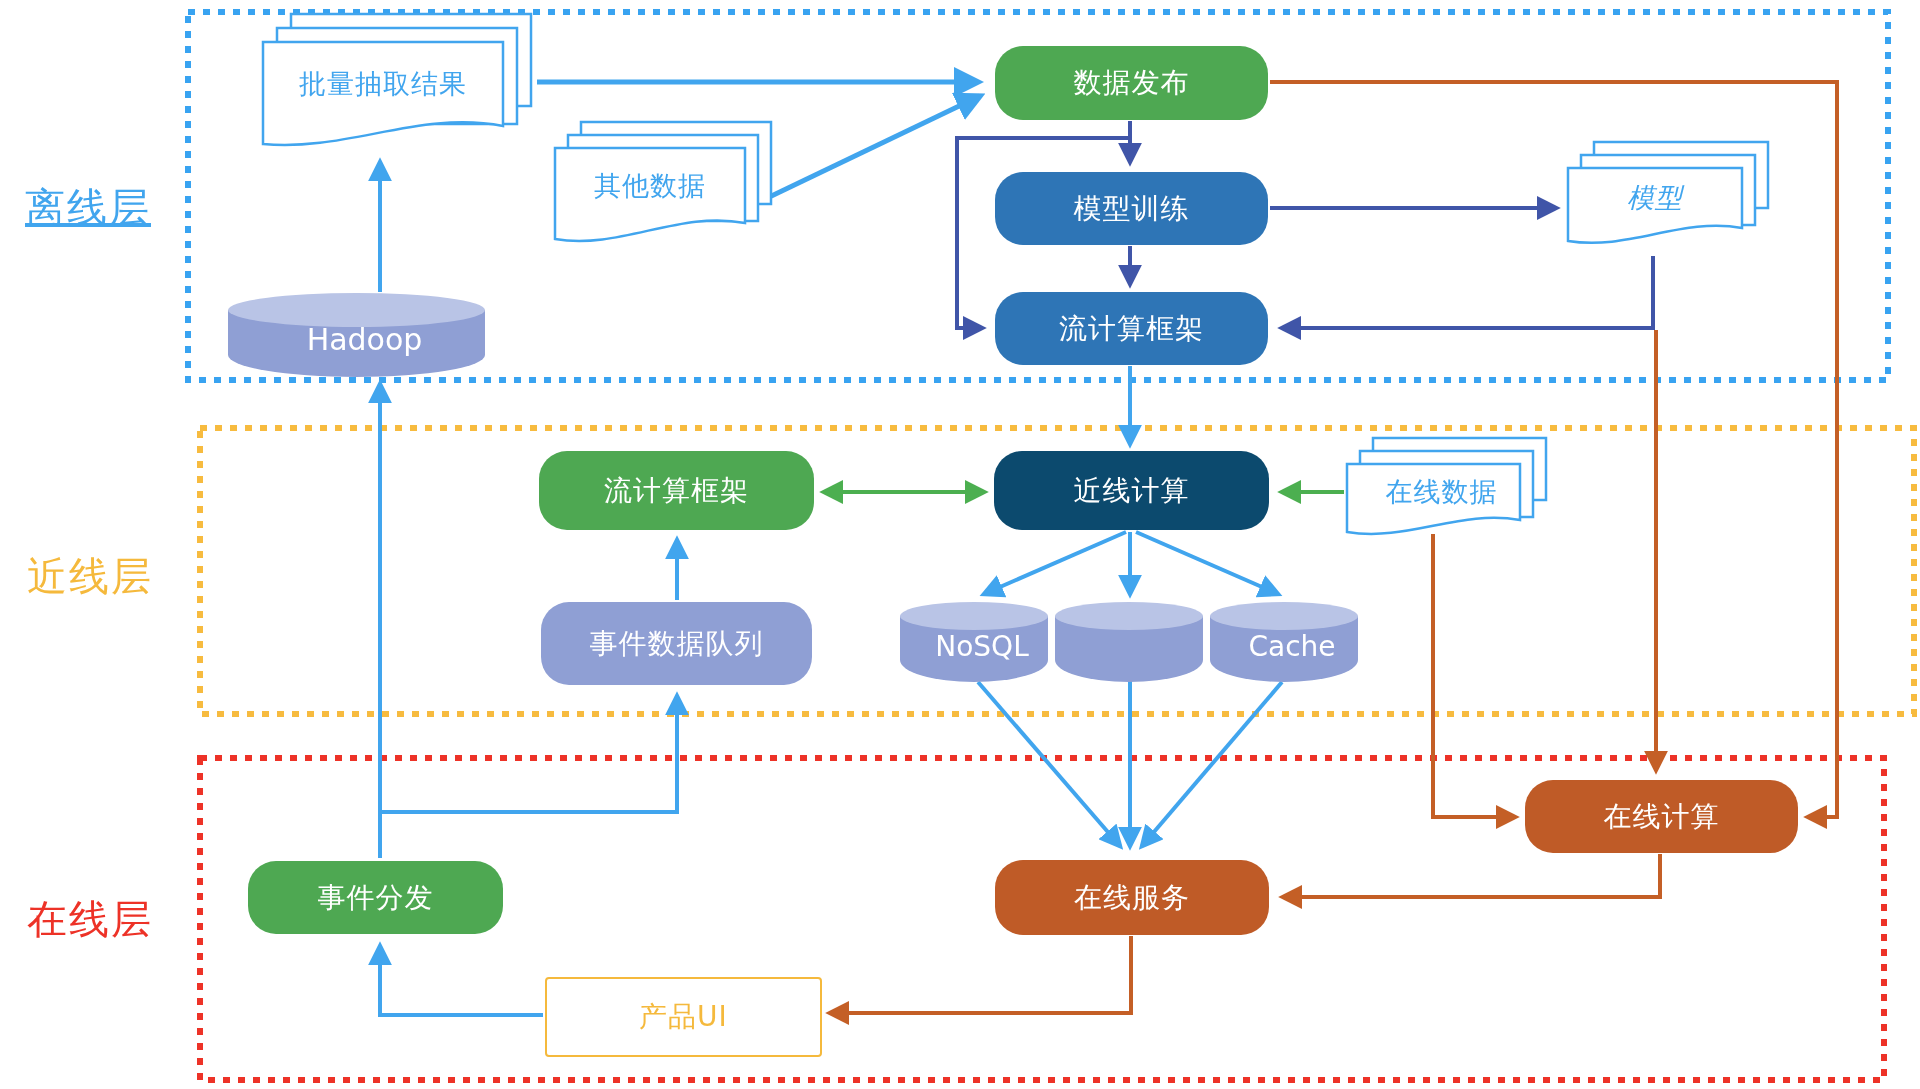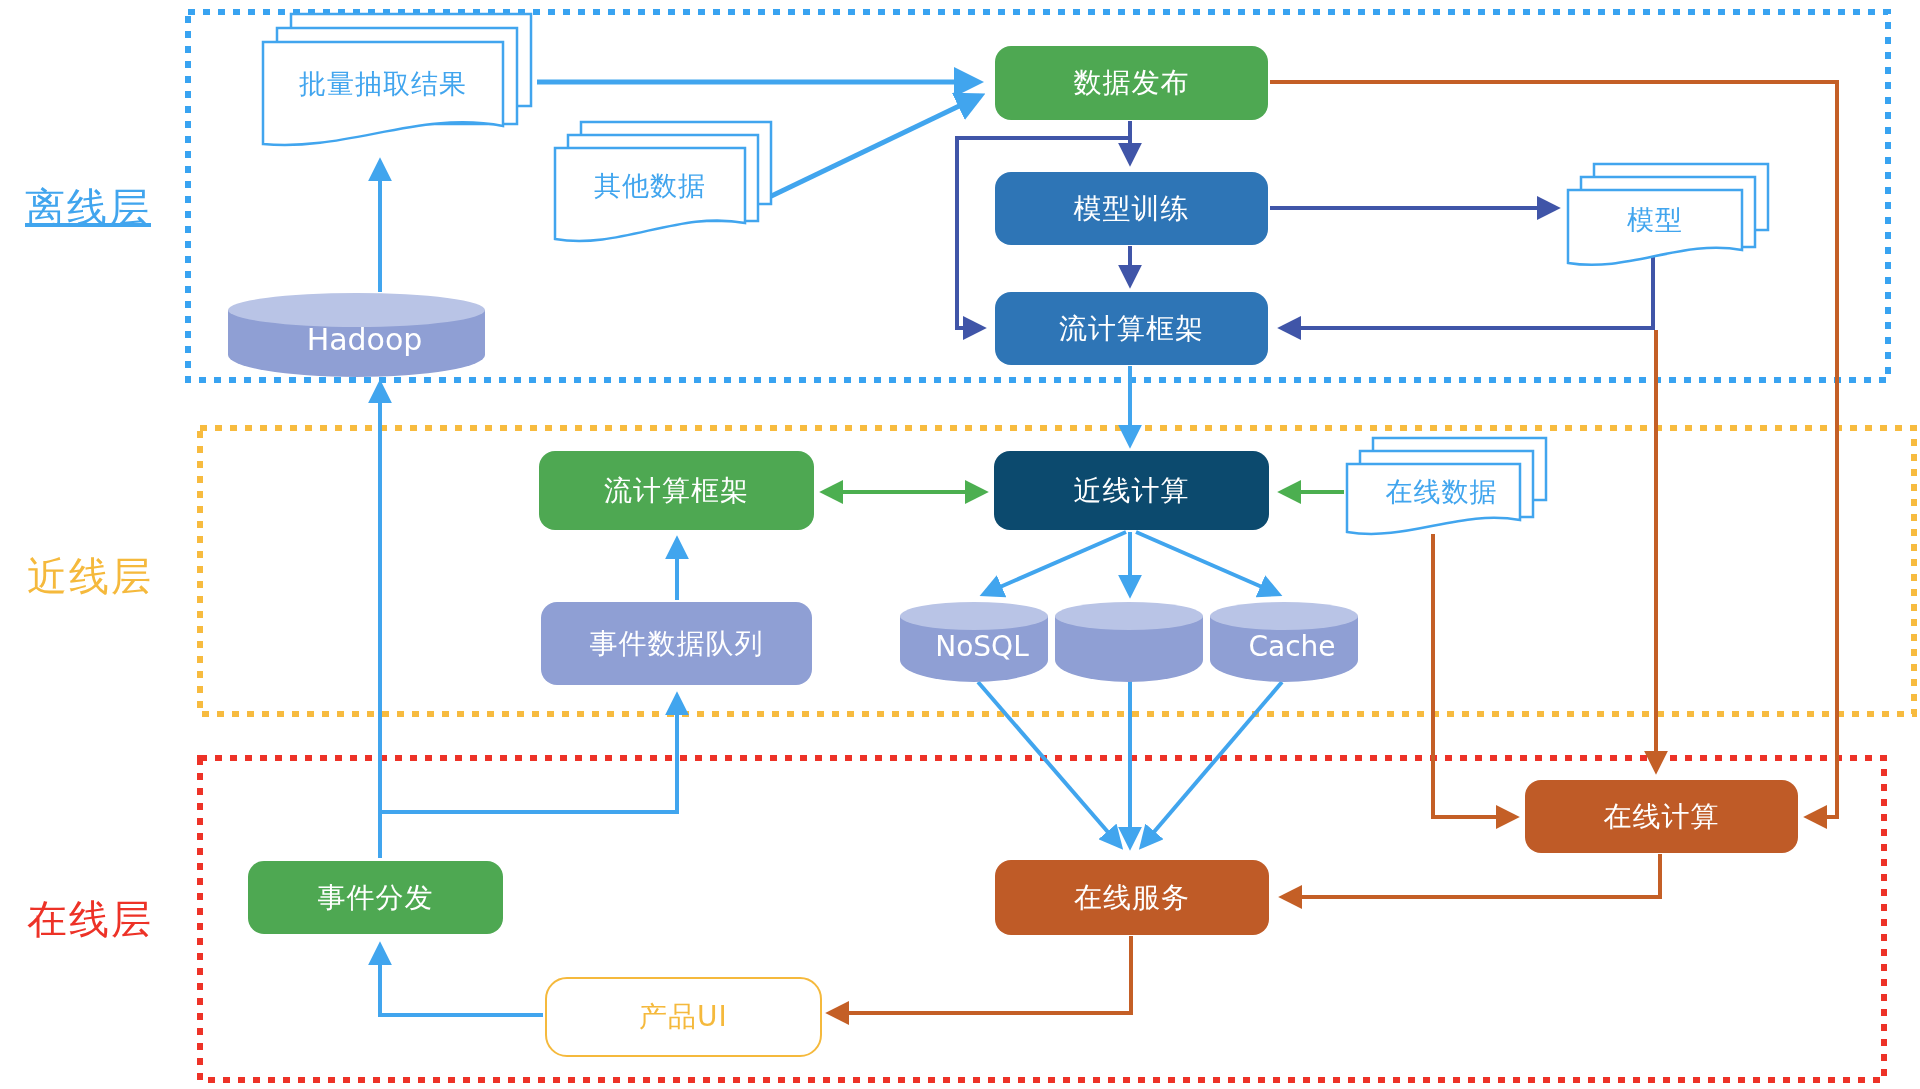--- a/index.html
+++ b/index.html
@@ -1,27 +1,27 @@
 <!DOCTYPE html>
 <html><head>
 <meta charset="utf-8">
 <style>
   html,body{margin:0;padding:0;background:#fff;}
   body{font-family:"DejaVu Sans","Liberation Sans",sans-serif;}
   #canvas{position:relative;width:1920px;height:1089px;background:#fff;overflow:hidden;}
   #wires{position:absolute;left:0;top:0;z-index:1;}
   .node{position:absolute;z-index:2;display:flex;align-items:center;justify-content:center;
         color:#fff;font-size:28px;letter-spacing:1px;}
-  .box{border-radius:16px;}
+  .box{border-radius:28px;}
   .green{background:#4EA852;}
   .blue{background:#2E75B6;}
   .gold{background:#0c4a6e;}
   .peri{background:#8F9FD4;}
   .brown{background:#BF5B27;}
-  .outline-gold{background:#fff;border:2px solid #F5B93C;color:#F5B93C;border-radius:22px;}
+  .outline-gold{background:#fff;border:2px solid #F5B93C;color:#F5B93C;border-radius:4px;}
   .layer-label{position:absolute;z-index:2;font-size:40px;letter-spacing:2px;}
   .cyl{position:absolute;z-index:2;}
   .cyl .body{position:absolute;left:0;right:0;bottom:0;background:#8F9FD4;
              border-radius:0 0 50% 50% / 0 0 22px 22px;}
   .cyl .cap{position:absolute;left:0;right:0;top:0;background:#B9C4E6;border-radius:50%;}
   .cyl .label{position:absolute;left:0;right:0;top:8px;bottom:0;display:flex;
               align-items:center;justify-content:center;color:#fff;font-size:28px;padding-left:16px;}
   .doc{position:absolute;z-index:2;}
   .doc svg{position:absolute;left:0;top:0;overflow:visible;}
   .doc .label{position:absolute;display:flex;align-items:center;justify-content:center;
@@ -105,21 +105,21 @@
     <svg width="216" height="120">
       <g stroke="#41A5EE" stroke-width="2.5" fill="#fff">
         <rect x="26" y="0" width="190" height="82"></rect>
         <rect x="13" y="13" width="190" height="86"></rect>
         <path d="M0 26 L190 26 L190 101 C124 88 66 128 0 117 Z"></path>
       </g>
     </svg>
     <div class="label" style="left:0;top:26px;width:190px;height:75px;">其他数据</div>
   </div>
 
-  <div class="doc" style="left:1568px;top:164px;width:200px;height:101px;">
+  <div class="doc" style="left:1568px;top:142px;width:200px;height:101px;font-style:italic;">
     <svg width="200" height="101">
       <g stroke="#41A5EE" stroke-width="2.5" fill="#fff">
         <rect x="26" y="0" width="174" height="66"></rect>
         <rect x="13" y="13" width="174" height="70"></rect>
         <path d="M0 26 L174 26 L174 86 C113 75 61 109 0 99 Z"></path>
       </g>
     </svg>
     <div class="label" style="left:0;top:26px;width:174px;height:60px;">模型</div>
   </div>
 

